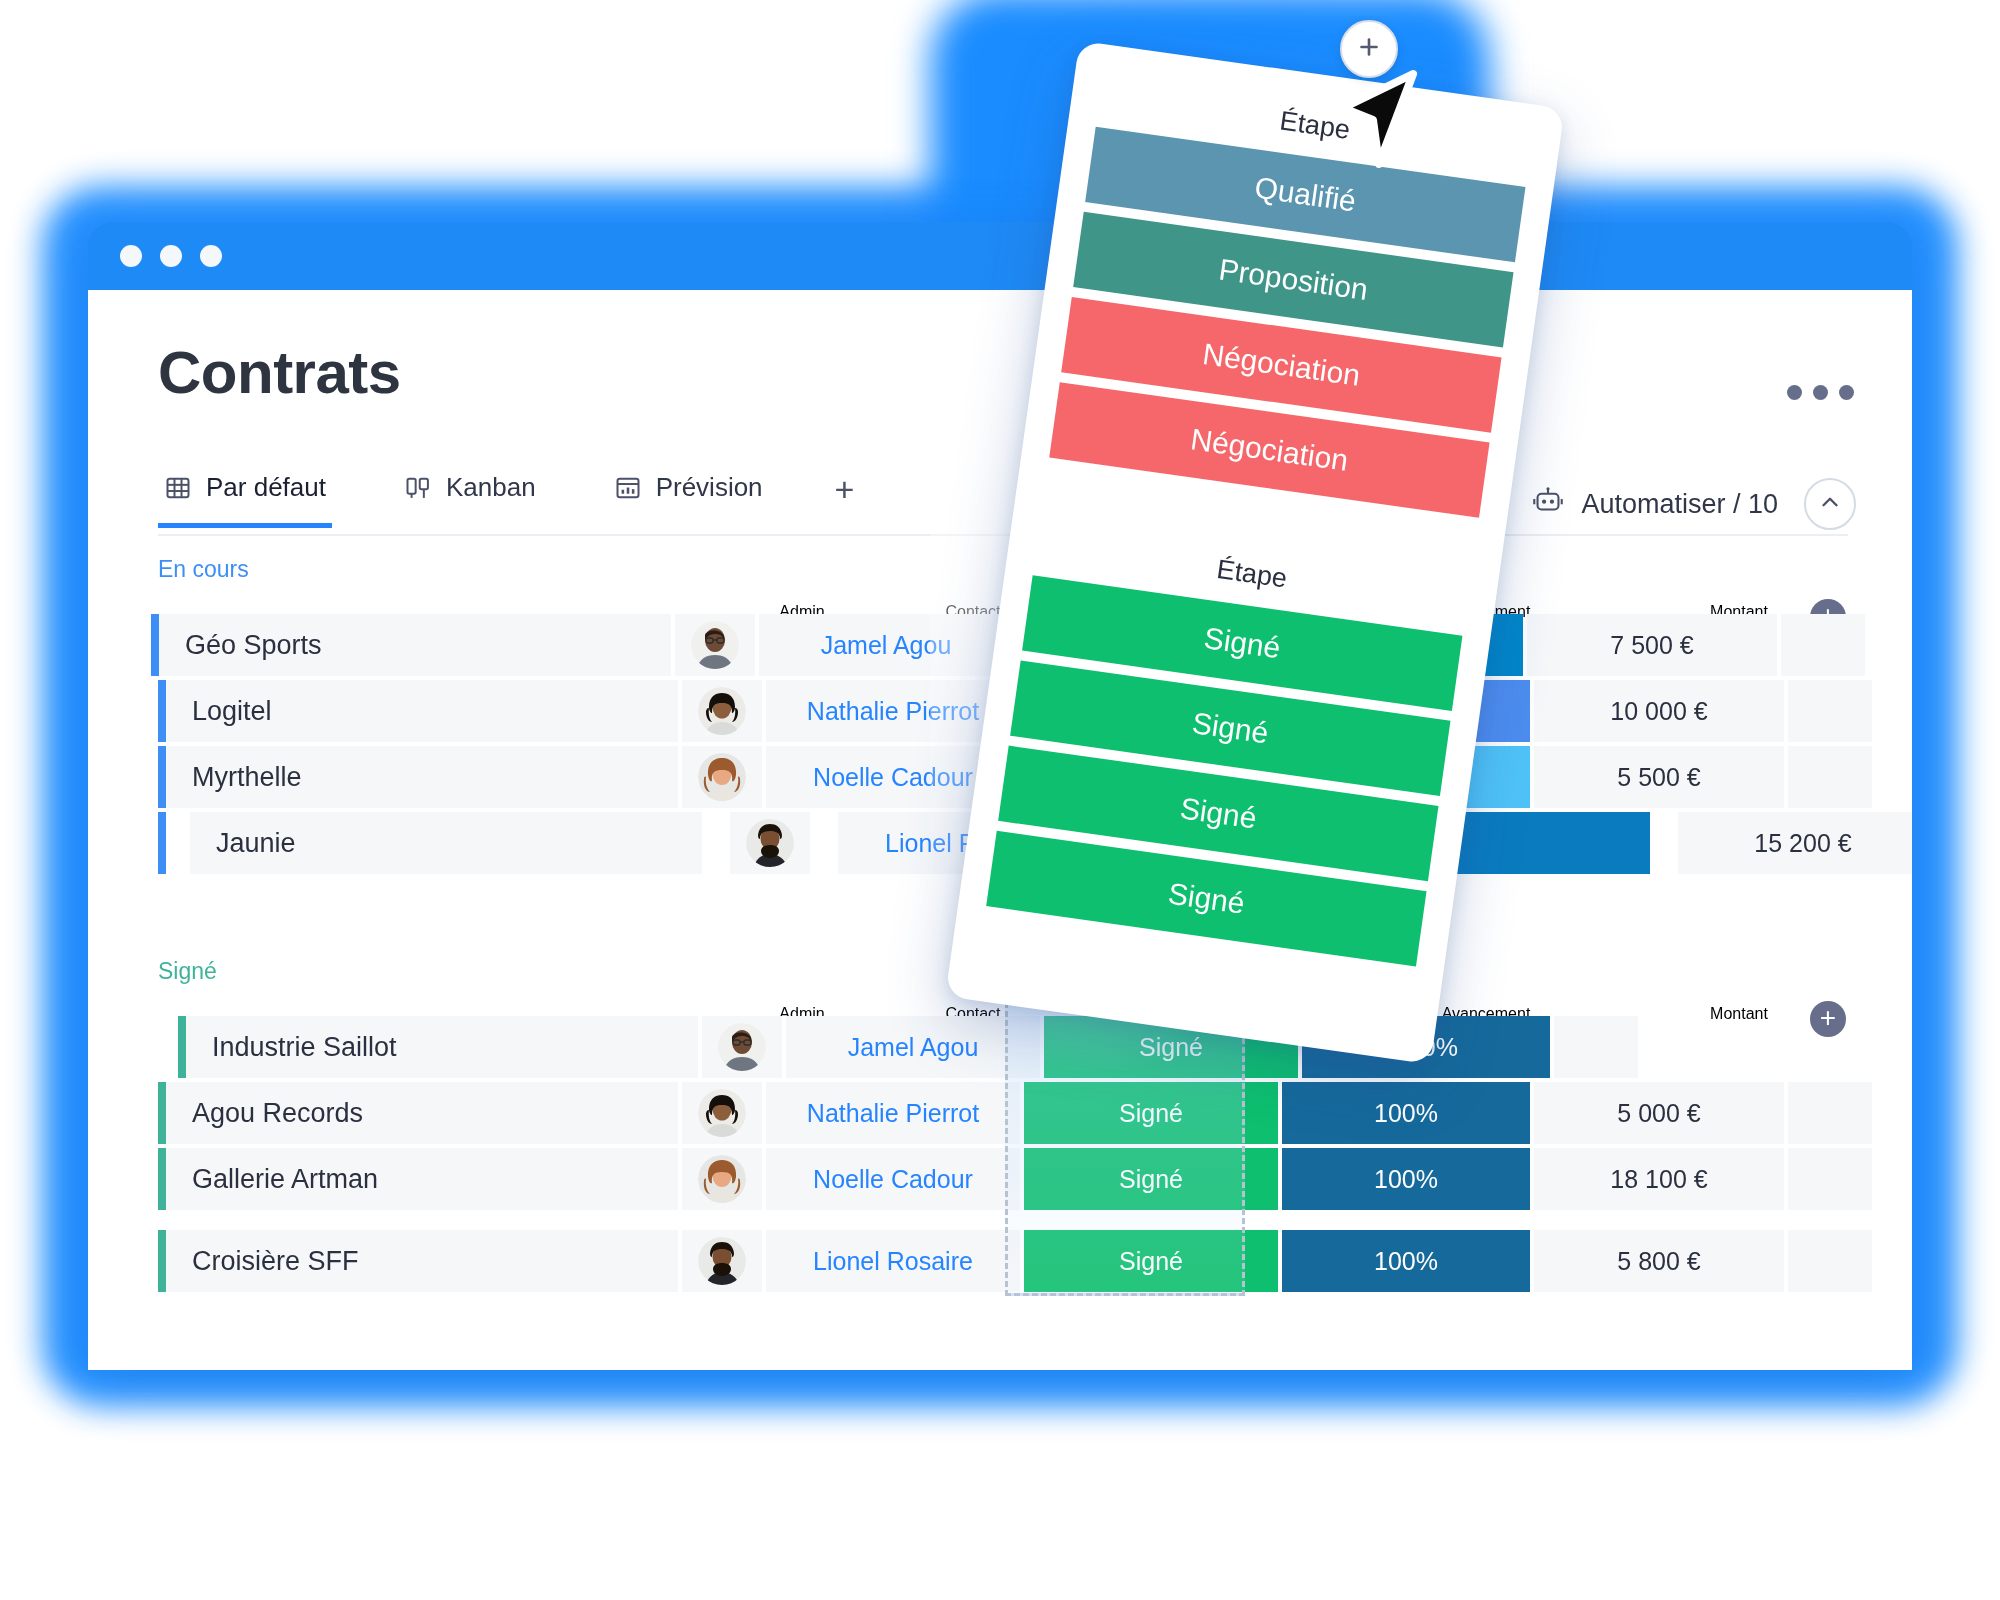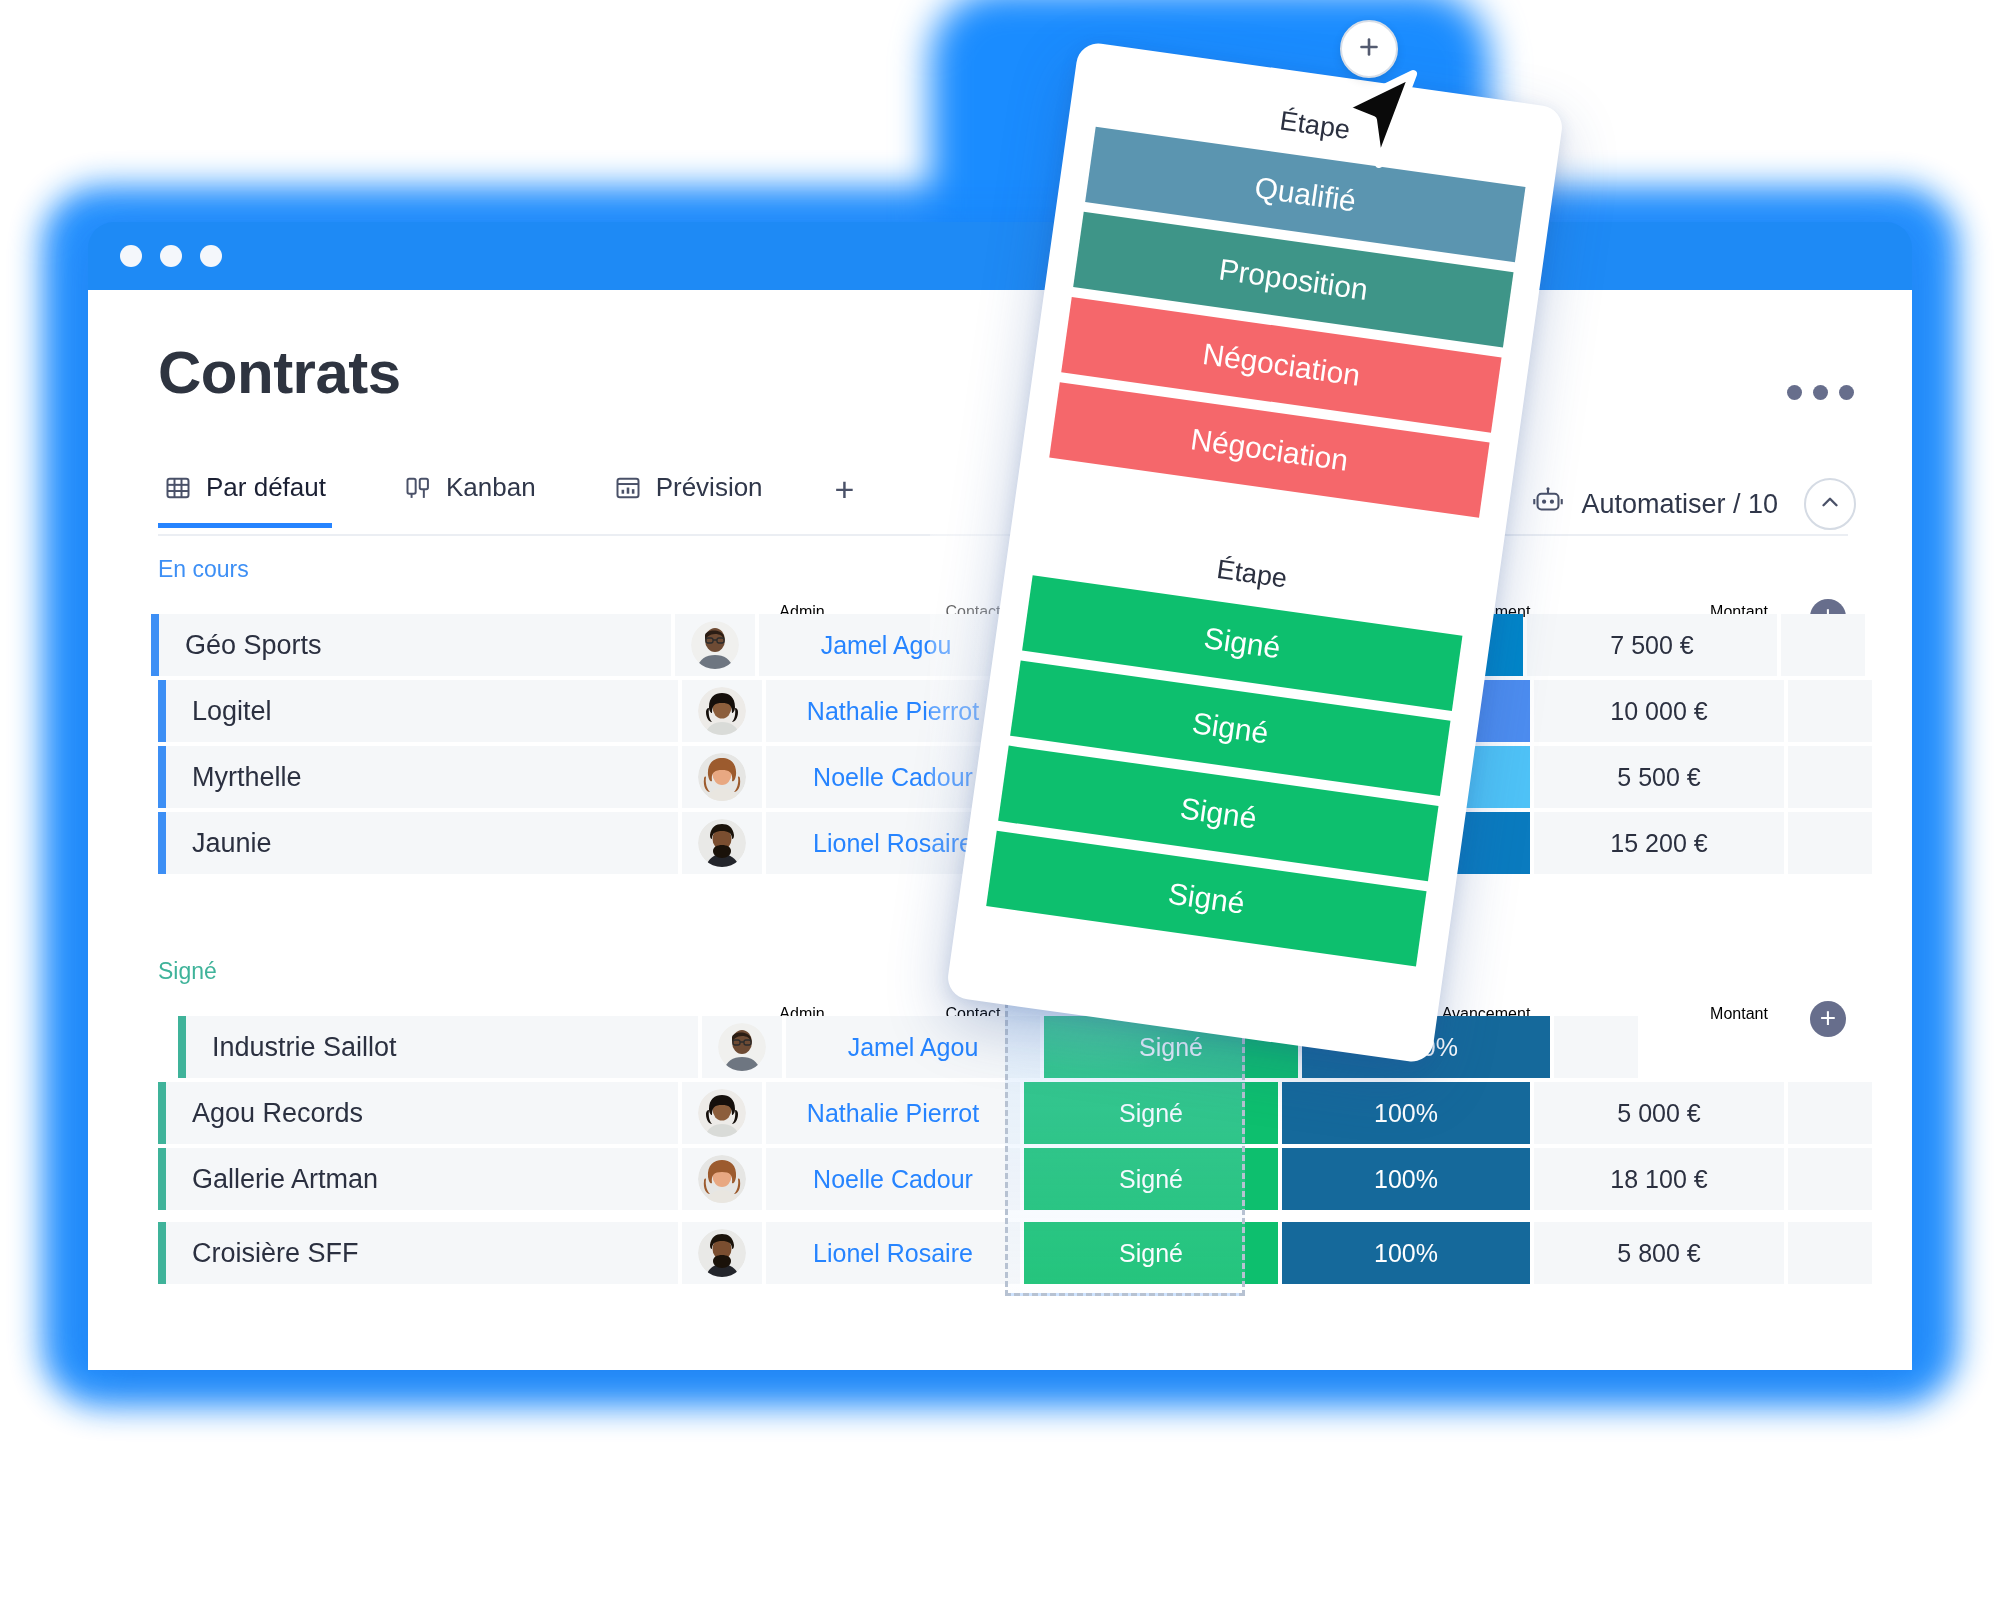--- a/index.html
+++ b/index.html
@@ -408,21 +408,21 @@
             <span>Négociation</span>
           </span>
         <span class="cell-prog">
             <span class="prog-fill" style="background: rgb(79, 195, 247); width: 100%;"></span>
             <span class="prog-label"></span>
           </span>
         <span class="cell-amount">5 500 €</span>
         <span class="cell-empty"></span>
       </div>
 
-      <div class="row" style="top:256px;">
+      <div class="row" style="top:256px;gap:24px;">
         <span class="row-bar bar-blue" style="background: rgb(61, 143, 245);"></span>
         <span class="cell-name">Jaunie</span>
         <span class="cell-admin">
             <span class="avatar"><svg width="48" height="48" viewBox="0 0 48 48">
                 <circle cx="24" cy="24" r="24" fill="#E9E9E7"></circle>
                 <path d="M8 48c2-9 9-13 16-13s15 4 17 13z" fill="#23252B"></path>
                 <ellipse cx="24" cy="20" rx="9.5" ry="11" fill="#7A4E30"></ellipse>
                 <path d="M24 26c5 0 9 2 9 6s-4 7-9 7-9-3-9-7 4-6 9-6z" fill="#1A1209"></path>
                 <path d="M12 16c1-8 6-11 12-11s11 3 12 11c0 3-1 4-2 4 0-6-4-8-10-8s-10 2-10 8c-1 0-2-1-2-4z" fill="#1A1209"></path>
               </svg></span>
@@ -520,21 +520,21 @@
             <span>Signé</span>
           </span>
         <span class="cell-prog">
             <span class="prog-fill" style="background: rgb(21, 105, 155); width: 100%;"></span>
             <span class="prog-label">100%</span>
           </span>
         <span class="cell-amount">18 100 €</span>
         <span class="cell-empty"></span>
       </div>
 
-      <div class="row" style="top:264px;">
+      <div class="row" style="top:272px;">
         <span class="row-bar bar-green" style="background: rgb(63, 179, 154);"></span>
         <span class="cell-name">Croisière SFF</span>
         <span class="cell-admin">
             <span class="avatar"><svg width="48" height="48" viewBox="0 0 48 48">
                 <circle cx="24" cy="24" r="24" fill="#E9E9E7"></circle>
                 <path d="M8 48c2-9 9-13 16-13s15 4 17 13z" fill="#23252B"></path>
                 <ellipse cx="24" cy="20" rx="9.5" ry="11" fill="#7A4E30"></ellipse>
                 <path d="M24 26c5 0 9 2 9 6s-4 7-9 7-9-3-9-7 4-6 9-6z" fill="#1A1209"></path>
                 <path d="M12 16c1-8 6-11 12-11s11 3 12 11c0 3-1 4-2 4 0-6-4-8-10-8s-10 2-10 8c-1 0-2-1-2-4z" fill="#1A1209"></path>
               </svg></span>

